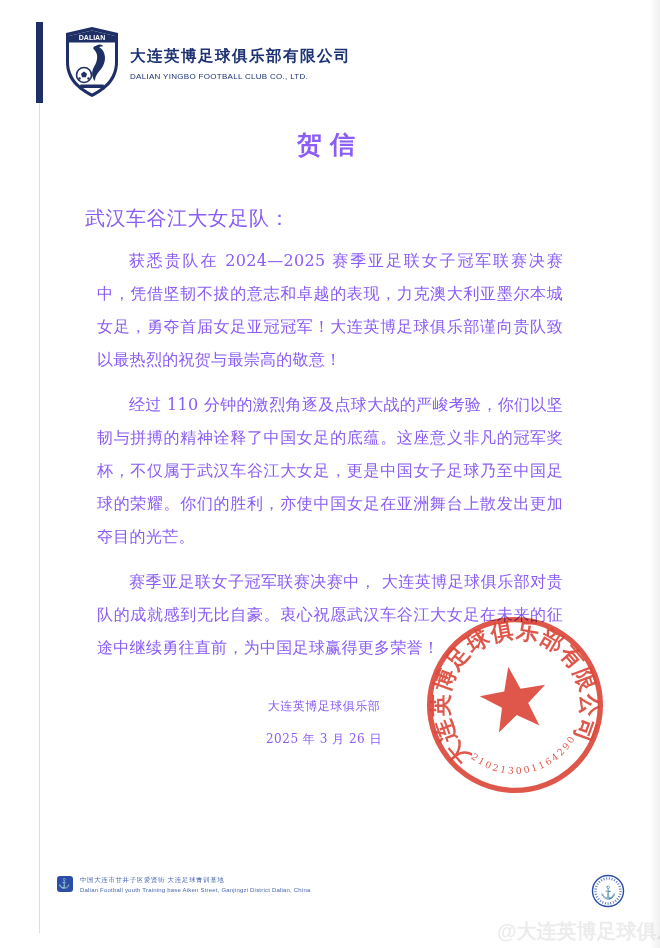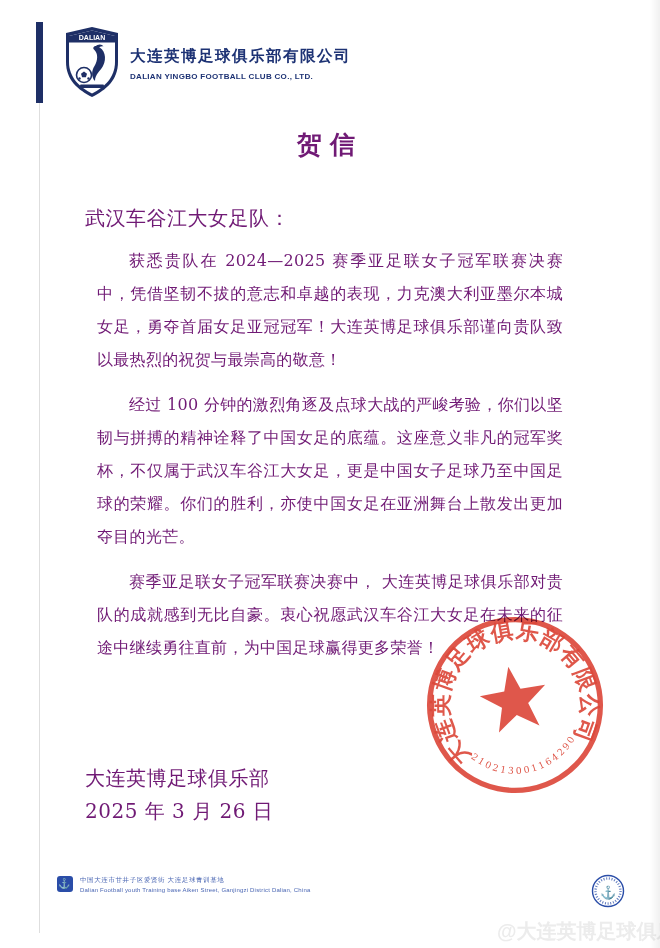--- a/index.html
+++ b/index.html
@@ -9,30 +9,30 @@
   }
   .edge-shadow { position:absolute; right:0; top:0; width:10px; height:100%;
     background:linear-gradient(to right, rgba(0,0,0,0), rgba(0,0,0,0.06)); pointer-events:none; }
   .navy-bar { position:absolute; left:36px; top:22px; width:7px; height:81px; background:#1e2f66; }
   .fold-line { position:absolute; left:39px; top:103px; width:1px; height:830px; background:#dedede; }
 
   .logo { position:absolute; left:64px; top:26px; }
   .club-names { position:absolute; left:130px; top:46px; color:#1d3274;
     font-family:"Liberation Sans", sans-serif; }
   .club-cn { font-size:15.5px; font-weight:bold; letter-spacing:1.5px; }
-  .club-en { font-size:8px; font-weight:bold; letter-spacing:0.3px; margin-top:5px; }
+  .club-en { font-size:8px; font-weight:normal; letter-spacing:0.3px; margin-top:5px; }
 
-  .letter { position:absolute; left:85px; top:128px; width:490px; color:#701a75; }
+  .letter { position:absolute; left:85px; top:128px; width:490px; color:#8b5cf6; }
   .title { text-align:center; font-size:25px; font-weight:bold; letter-spacing:8px;
     margin:0 0 44px 0; }
   .salutation { font-size:20px; margin:0 0 6px 0; letter-spacing:0.5px; }
   .para { font-size:16px; line-height:33px; text-align:justify; text-indent:2em;
     margin:12px; letter-spacing:0.3px; }
-  .sig-block { margin-top:98px; text-align:left; padding-right:12px;
-    font-size:20px; line-height:33px; letter-spacing:0.5px; }
+  .sig-block { margin-top:26px; text-align:center; padding-right:12px;
+    font-size:12px; line-height:33px; letter-spacing:0.5px; }
 
   .seal { position:absolute; left:418px; top:608px; width:194px; height:194px;
     mix-blend-mode:multiply; opacity:0.93; }
 
   .footer-left { position:absolute; left:57px; top:876px; display:flex; align-items:flex-start; }
   .footer-icon { width:16px; height:16px; border-radius:3px; background:#2a4da8; color:#fff;
     font-size:10px; line-height:16px; text-align:center; flex:0 0 auto;
     font-family:"Liberation Sans", sans-serif; }
   .footer-text { margin-left:7px; color:#4a66b3; font-family:"Liberation Sans", sans-serif; }
   .addr-cn { font-size:6.5px; letter-spacing:0.6px; }
@@ -66,21 +66,21 @@
 </div>
 <div class="club-names">
   <div class="club-cn">大连英博足球俱乐部有限公司</div>
   <div class="club-en">DALIAN YINGBO FOOTBALL CLUB CO., LTD.</div>
 </div>
 
 <div class="letter">
   <h1 class="title">贺信</h1>
   <div class="salutation">武汉车谷江大女足队：</div>
   <p class="para">获悉贵队在 2024—2025 赛季亚足联女子冠军联赛决赛中，凭借坚韧不拔的意志和卓越的表现，力克澳大利亚墨尔本城女足，勇夺首届女足亚冠冠军！大连英博足球俱乐部谨向贵队致以最热烈的祝贺与最崇高的敬意！</p>
-  <p class="para">经过 100 分钟的激烈角逐及点球大战的严峻考验，你们以坚韧与拼搏的精神诠释了中国女足的底蕴。这座意义非凡的冠军奖杯，不仅属于武汉车谷江大女足，更是中国女子足球乃至中国足球的荣耀。你们的胜利，亦使中国女足在亚洲舞台上散发出更加夺目的光芒。</p>
+  <p class="para">经过 110 分钟的激烈角逐及点球大战的严峻考验，你们以坚韧与拼搏的精神诠释了中国女足的底蕴。这座意义非凡的冠军奖杯，不仅属于武汉车谷江大女足，更是中国女子足球乃至中国足球的荣耀。你们的胜利，亦使中国女足在亚洲舞台上散发出更加夺目的光芒。</p>
   <p class="para">赛季亚足联女子冠军联赛决赛中， 大连英博足球俱乐部对贵队的成就感到无比自豪。衷心祝愿武汉车谷江大女足在未来的征途中继续勇往直前，为中国足球赢得更多荣誉！</p>
   <div class="sig-block">
     <div>大连英博足球俱乐部</div>
     <div>2025 年 3 月 26 日</div>
   </div>
 </div>
 
 <div class="seal">
   <svg width="194" height="194" viewBox="0 0 200 200">
     <g transform="rotate(-10 100 100)">

